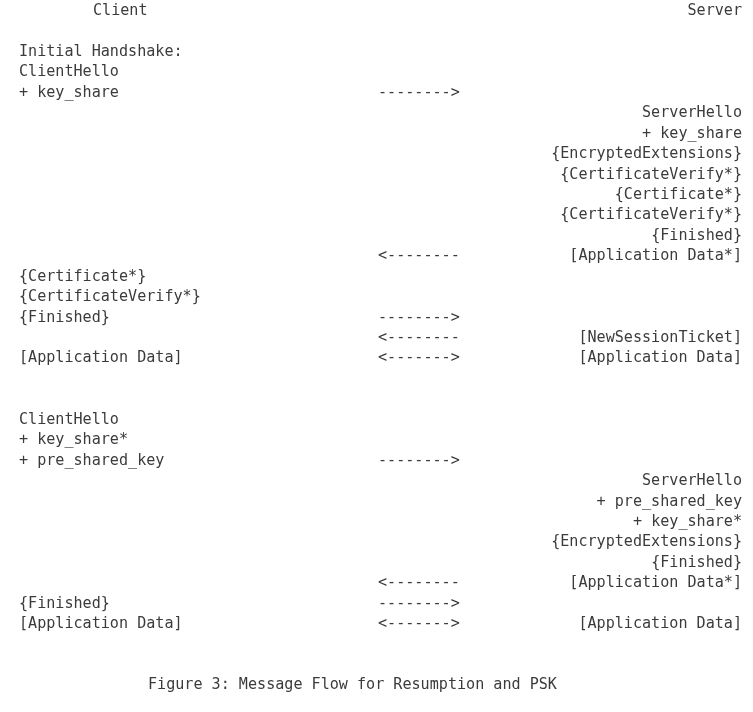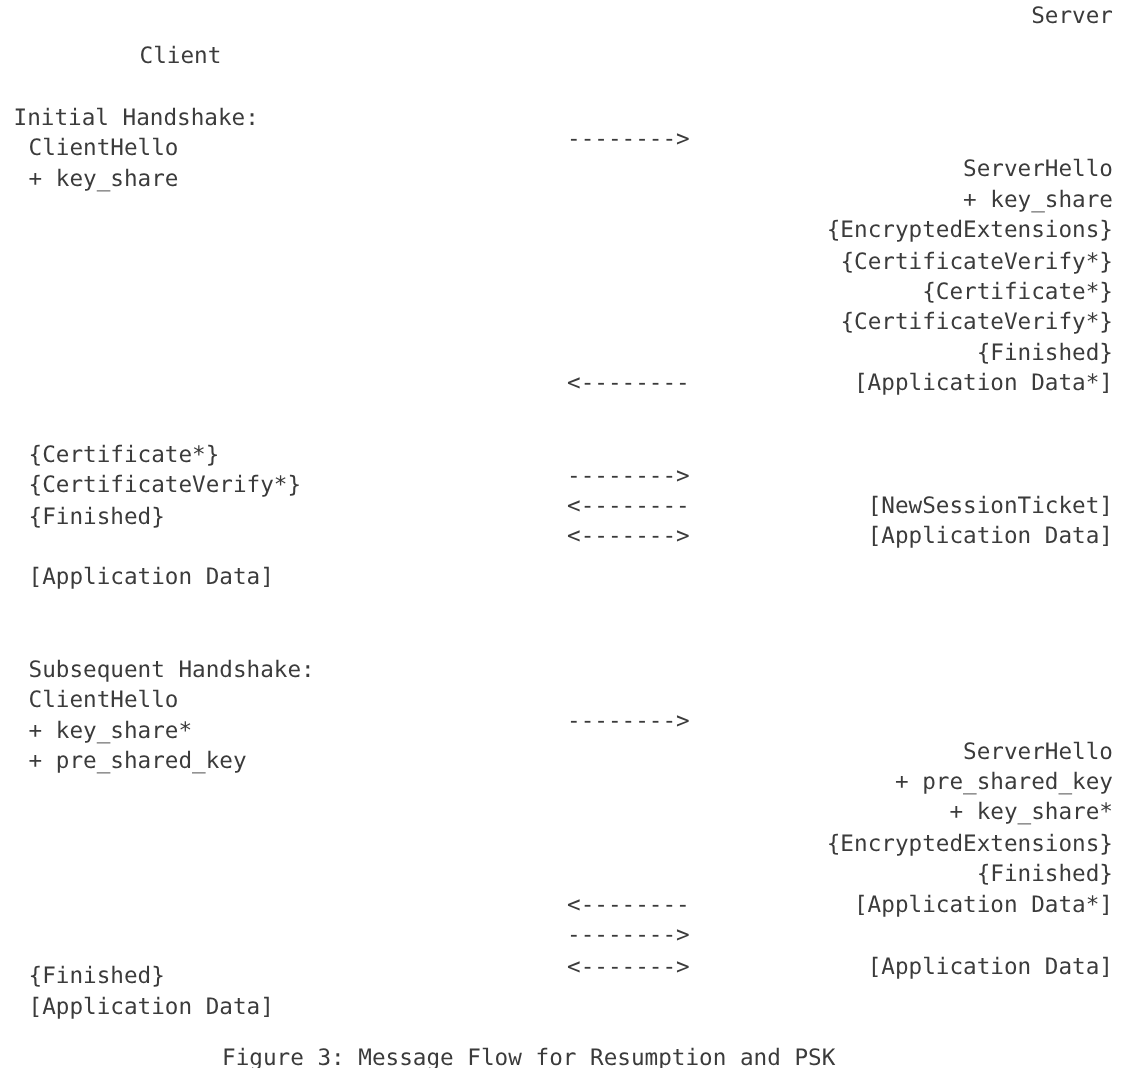--- a/index.html
+++ b/index.html
@@ -35,21 +35,20 @@
     height: 20.45px;
     white-space: pre;
   }
 
   .col-client {
     position: absolute;
     left: 19px;
     top: 0;
     text-align: left;
     white-space: pre;
-    margin-top: 27px;
   }
 
   .col-arrow {
     position: absolute;
     left: 378px;
     top: 0;
     width: 104px;
     text-align: left;
     white-space: pre;
   }
@@ -83,39 +82,38 @@
 
   
   .header-client { left: 93px; }
 </style>
 </head>
 <body>
 
 <div id="figure">
     <div class="flow-row"><span class="col-client header-client">Client</span><span class="col-server">Server</span></div>
     <div class="spacer-row"></div>
-    <div class="flow-row"><span class="col-client" style="left: 9px;">Initial Handshake:</span></div>
+    <div class="flow-row"><span class="col-client" style="left: 19px;">Initial Handshake:</span></div>
     <div class="flow-row"><span class="col-client">ClientHello</span></div>
     <div class="flow-row"><span class="col-client">+ key_share</span><span class="col-arrow">--------&gt;</span></div>
     <div class="flow-row"><span class="col-server">ServerHello</span></div>
     <div class="flow-row"><span class="col-server">+ key_share</span></div>
     <div class="flow-row"><span class="col-server">{EncryptedExtensions}</span></div>
     <div class="flow-row"><span class="col-server">{CertificateVerify*}</span></div>
     <div class="flow-row"><span class="col-server">{Certificate*}</span></div>
     <div class="flow-row"><span class="col-server">{CertificateVerify*}</span></div>
     <div class="flow-row"><span class="col-server">{Finished}</span></div>
     <div class="flow-row"><span class="col-arrow">&lt;--------</span><span class="col-server">[Application Data*]</span></div>
     <div class="flow-row"><span class="col-client">{Certificate*}</span></div>
     <div class="flow-row"><span class="col-client">{CertificateVerify*}</span></div>
     <div class="flow-row"><span class="col-client">{Finished}</span><span class="col-arrow">--------&gt;</span></div>
     <div class="flow-row"><span class="col-arrow">&lt;--------</span><span class="col-server">[NewSessionTicket]</span></div>
     <div class="flow-row"><span class="col-client">[Application Data]</span><span class="col-arrow">&lt;-------&gt;</span><span class="col-server">[Application Data]</span></div>
     <div class="spacer-row"></div>
     <div class="spacer-row"></div>
-    <div class="flow-row"><span class="col-client" style="left: 19px;">Subsequent Handshake:</span></div>
     <div class="flow-row"><span class="col-client">ClientHello</span></div>
     <div class="flow-row"><span class="col-client">+ key_share*</span></div>
     <div class="flow-row"><span class="col-client">+ pre_shared_key</span><span class="col-arrow">--------&gt;</span></div>
     <div class="flow-row"><span class="col-server">ServerHello</span></div>
     <div class="flow-row"><span class="col-server">+ pre_shared_key</span></div>
     <div class="flow-row"><span class="col-server">+ key_share*</span></div>
     <div class="flow-row"><span class="col-server">{EncryptedExtensions}</span></div>
     <div class="flow-row"><span class="col-server">{Finished}</span></div>
     <div class="flow-row"><span class="col-arrow">&lt;--------</span><span class="col-server">[Application Data*]</span></div>
     <div class="flow-row"><span class="col-client">{Finished}</span><span class="col-arrow">--------&gt;</span></div>

